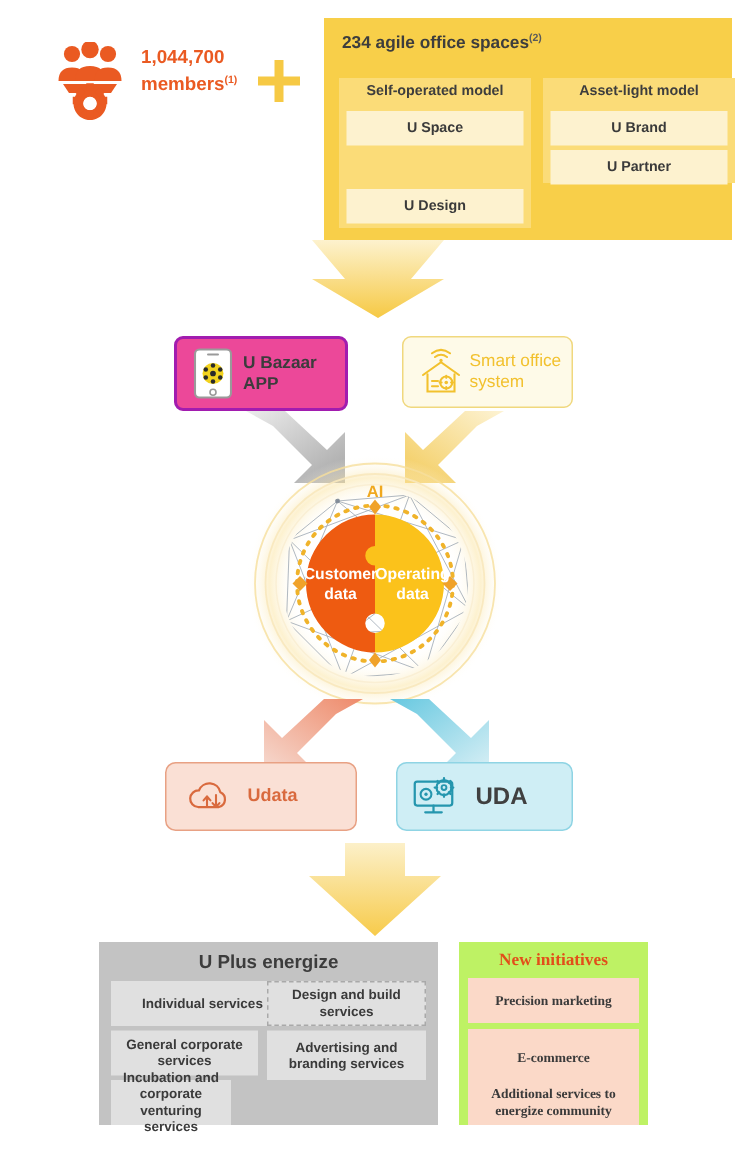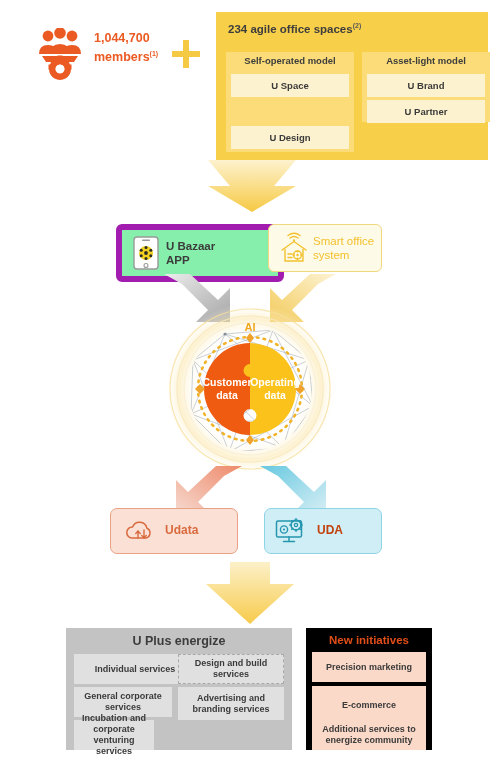--- a/index.html
+++ b/index.html
@@ -29,22 +29,22 @@
   #col-asset{left:146px;top:40px;width:128px;height:70px;}
   .model-head{position:absolute;left:0;top:0;width:100%;height:18px;line-height:18px;
        text-align:center;font-size:9.5px;font-weight:bold;color:#3d3d3d;}
   .model-item{position:absolute;left:5px;width:118px;height:23px;line-height:23px;
        background:#FDF2CF;text-align:center;font-size:9.5px;font-weight:bold;color:#3a3a3a;}
 
   
   #chevron-down{left:208px;top:160px;width:88px;height:52px;}
 
   
-  #ubazaar-box{left:116px;top:224px;width:112px;height:46px;background:#86efac;
-       border:6px solid #a21caf;border-radius:6px;padding-left:44px;}
+  #ubazaar-box{left:116px;top:224px;width:112px;height:46px;background:#ec4899;
+       border:2px solid #a21caf;border-radius:6px;}
   #ubazaar-label{position:absolute;left:44px;top:9px;font-size:11.5px;font-weight:bold;
        color:#3c3c3c;line-height:14px;}
   #phone-icon{position:absolute;left:11px;top:6px;width:26px;height:34px;}
 
   #smart-box{left:268px;top:224px;width:112px;height:46px;background:#FEFAE8;
        border:1px solid #F0D87E;border-radius:6px;}
   #smart-label{position:absolute;left:44px;top:9px;font-size:11.5px;font-weight:normal;
        color:#F2C12E;line-height:14px;}
   #house-icon{position:absolute;left:8px;top:6px;width:34px;height:34px;}
 
@@ -58,36 +58,36 @@
   #ai-circle{left:163px;top:302px;width:174px;height:174px;}
 
   
   #udata-box{left:110px;top:508px;width:126px;height:44px;background:#FAE0D5;
        border:1px solid #E8A184;border-radius:7px;}
   #udata-label{position:absolute;left:54px;top:14px;font-size:12px;font-weight:bold;color:#D96A3E;}
   #cloud-icon{position:absolute;left:12px;top:9px;width:36px;height:26px;}
 
   #uda-box{left:264px;top:508px;width:116px;height:44px;background:#CFEEF5;
        border:1px solid #8FD4E4;border-radius:7px;}
-  #uda-label{position:absolute;left:52px;top:14px;font-size:12px;font-weight:bold;color:#c2410c;}
+  #uda-label{position:absolute;left:52px;top:14px;font-size:16px;font-weight:bold;color:#404040;}
   #monitor-icon{position:absolute;left:10px;top:8px;width:36px;height:28px;}
 
   
   #arrow-bottom{left:206px;top:562px;width:88px;height:62px;}
 
   
   #uplus-panel{left:66px;top:628px;width:226px;height:122px;background:#C3C3C3;}
   #uplus-title{position:absolute;left:0;top:6px;width:100%;text-align:center;
        font-size:12.5px;font-weight:bold;color:#3c3c3c;}
   .uplus-item{position:absolute;background:#E0E0E0;display:flex;align-items:center;
        justify-content:center;text-align:center;font-size:9px;font-weight:bold;
        color:#3a3a3a;line-height:11px;padding:0 3px;box-sizing:border-box;}
   .uplus-item.dashed{border:1px dashed #a9a9a9;}
 
-  #newinit-panel{left:306px;top:628px;width:126px;height:122px;background:#000000;}
+  #newinit-panel{left:306px;top:628px;width:126px;height:122px;background:#bef264;font-family:Liberation Serif, serif;}
   #newinit-title{position:absolute;left:0;top:6px;width:100%;text-align:center;
        font-size:11.5px;font-weight:bold;color:#E24E19;}
   .newinit-item{position:absolute;left:6px;width:114px;background:#FBD9C8;
        display:flex;align-items:center;justify-content:center;text-align:center;
        font-size:9px;font-weight:bold;color:#3a3a3a;line-height:11px;
        padding:0 3px;box-sizing:border-box;}
 </style>
 </head>
 <body>
 

